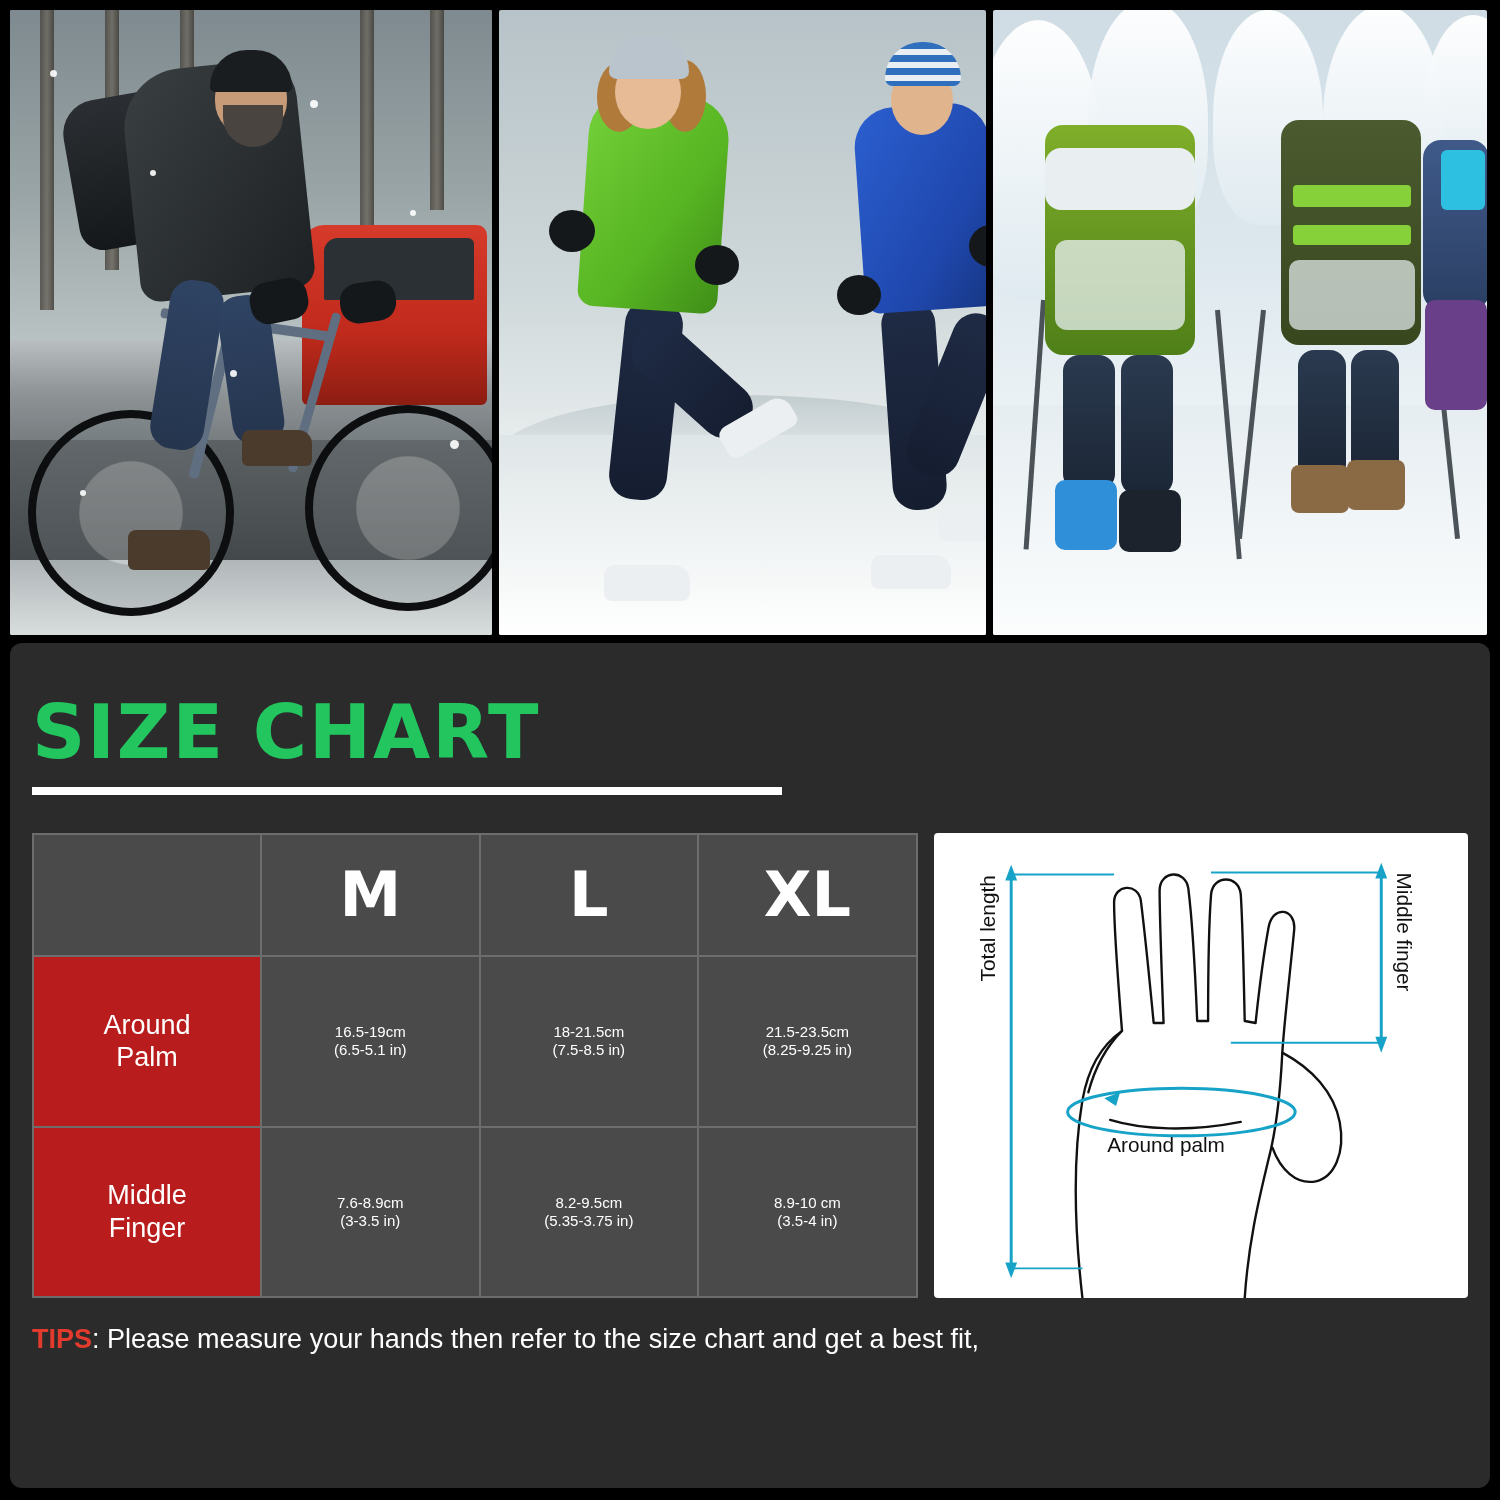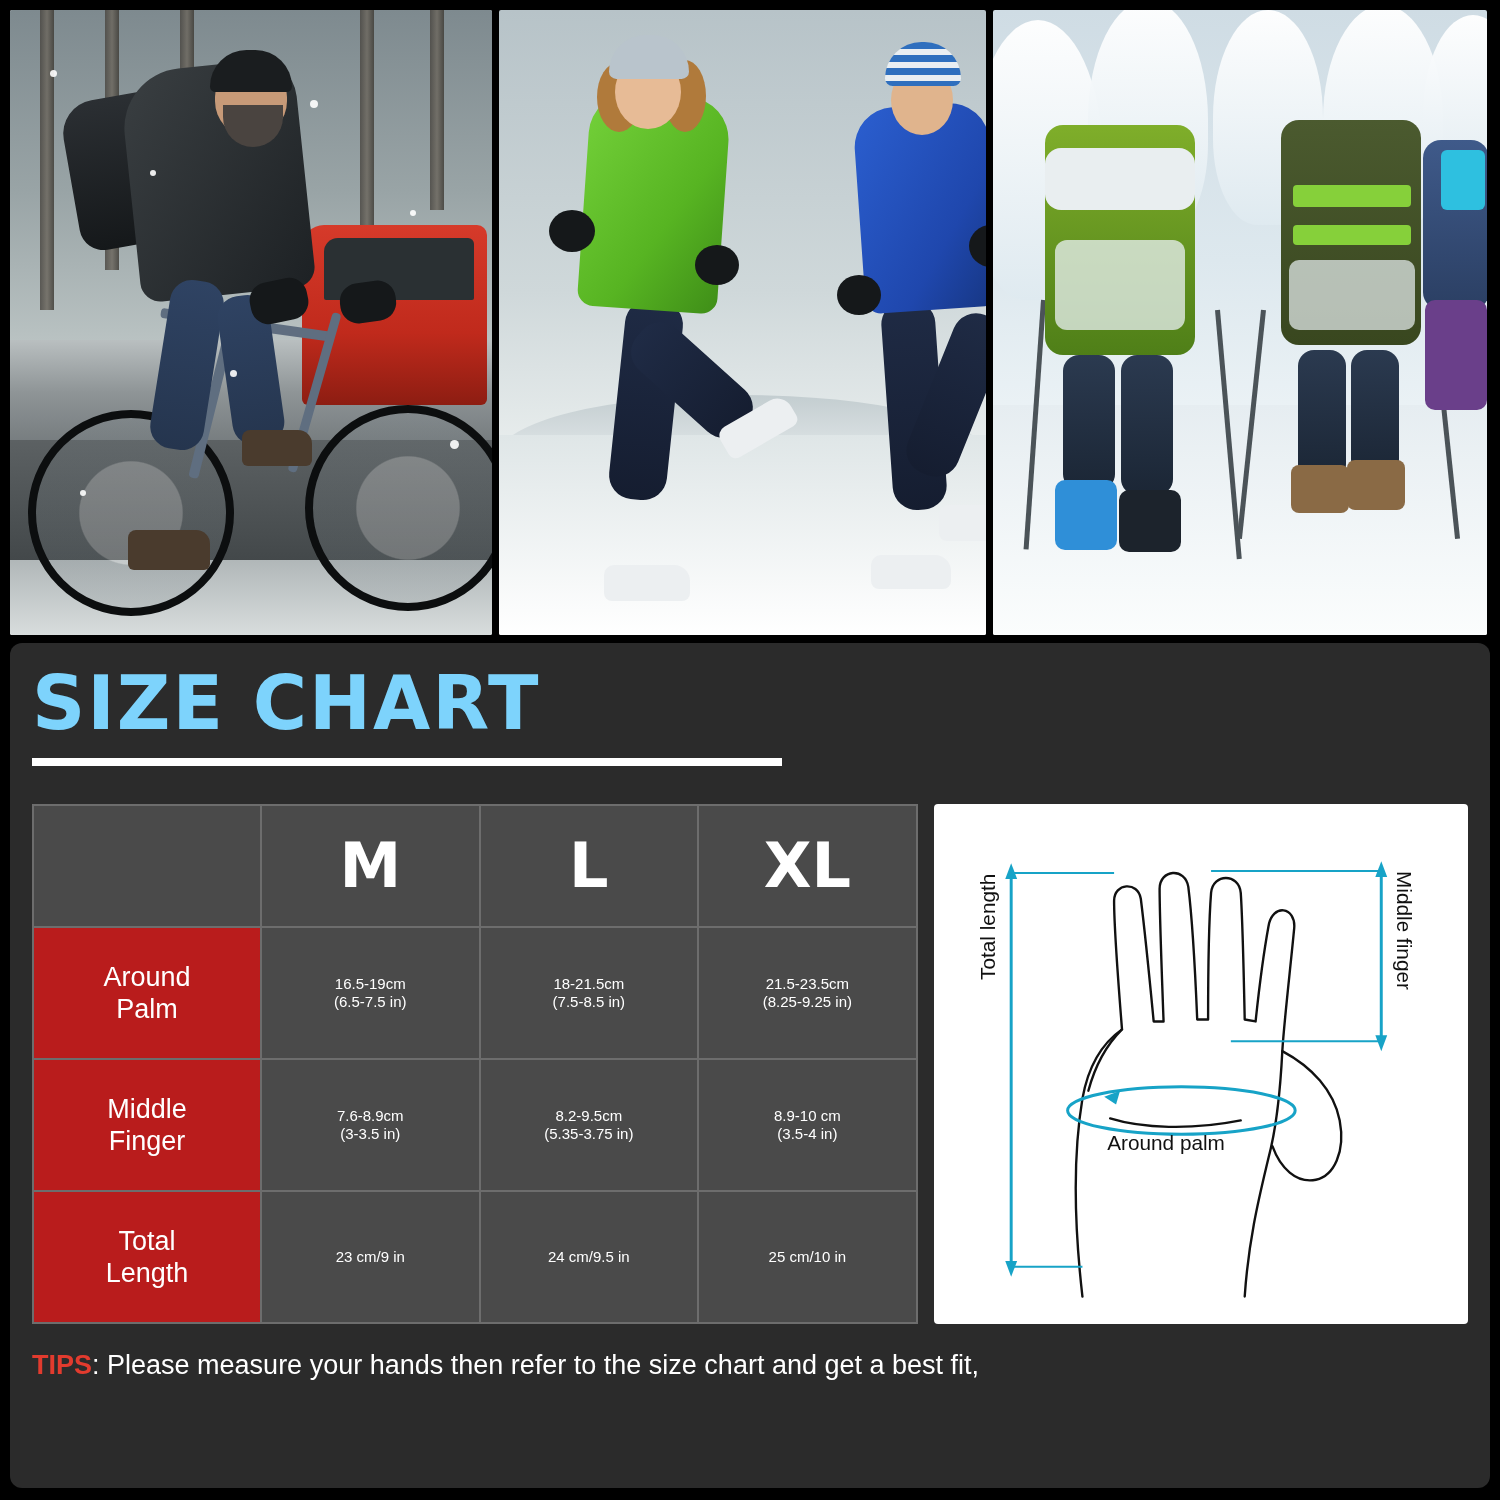--- a/index.html
+++ b/index.html
@@ -271,24 +271,24 @@
   .chart-panel {
     margin-top: 8px;
     height: 845px;
     background: #2b2b2b;
     border-radius: 12px;
     position: relative;
     padding: 0 22px;
     box-sizing: border-box;
   }
   .chart-title {
-    padding-top: 23px;
+    padding-top: 52px;
     font-size: 74px;
     font-weight: 800;
-    color: #7dd3fc;
+    color: #22c55e;
     letter-spacing: 2px;
     font-family: "DejaVu Sans", sans-serif;
     line-height: 1;
   }
   .title-underline {
     margin-top: 18px;
     width: 750px;
     height: 8px;
     background: #ffffff;
   }
@@ -488,21 +488,21 @@
           </tr>
         </thead>
         <tbody>
           <tr>
             <td class="row-label">
               <span>Around</span><br>
               <span>Palm</span>
             </td>
             <td class="val">
               <span>16.5-19cm</span>
-              <span class="sub">(6.5-7.5 in)</span>
+              <span class="sub">(6.5-5.1 in)</span>
             </td>
             <td class="val">
               <span>18-21.5cm</span>
               <span class="sub">(7.5-8.5 in)</span>
             </td>
             <td class="val">
               <span>21.5-23.5cm</span>
               <span class="sub">(8.25-9.25 in)</span>
             </td>
           </tr>
@@ -515,35 +515,20 @@
               <span>7.6-8.9cm</span>
               <span class="sub">(3-3.5 in)</span>
             </td>
             <td class="val">
               <span>8.2-9.5cm</span>
               <span class="sub">(5.35-3.75 in)</span>
             </td>
             <td class="val">
               <span>8.9-10 cm</span>
               <span class="sub">(3.5-4 in)</span>
-            </td>
-          </tr>
-          <tr>
-            <td class="row-label">
-              <span>Total</span><br>
-              <span>Length</span>
-            </td>
-            <td class="val">
-              <span>23 cm/9 in</span>
-            </td>
-            <td class="val">
-              <span>24 cm/9.5 in</span>
-            </td>
-            <td class="val">
-              <span>25 cm/10 in</span>
             </td>
           </tr>
         </tbody>
       </table>
 
       <div class="hand-box">
         <svg class="hand-svg" viewBox="0 0 540 470">
 
           <g fill="none" stroke="#111111" stroke-width="2.4" stroke-linecap="round" stroke-linejoin="round">
             <path d="M150 470 C142 400 140 330 150 270 C156 236 170 214 190 200

